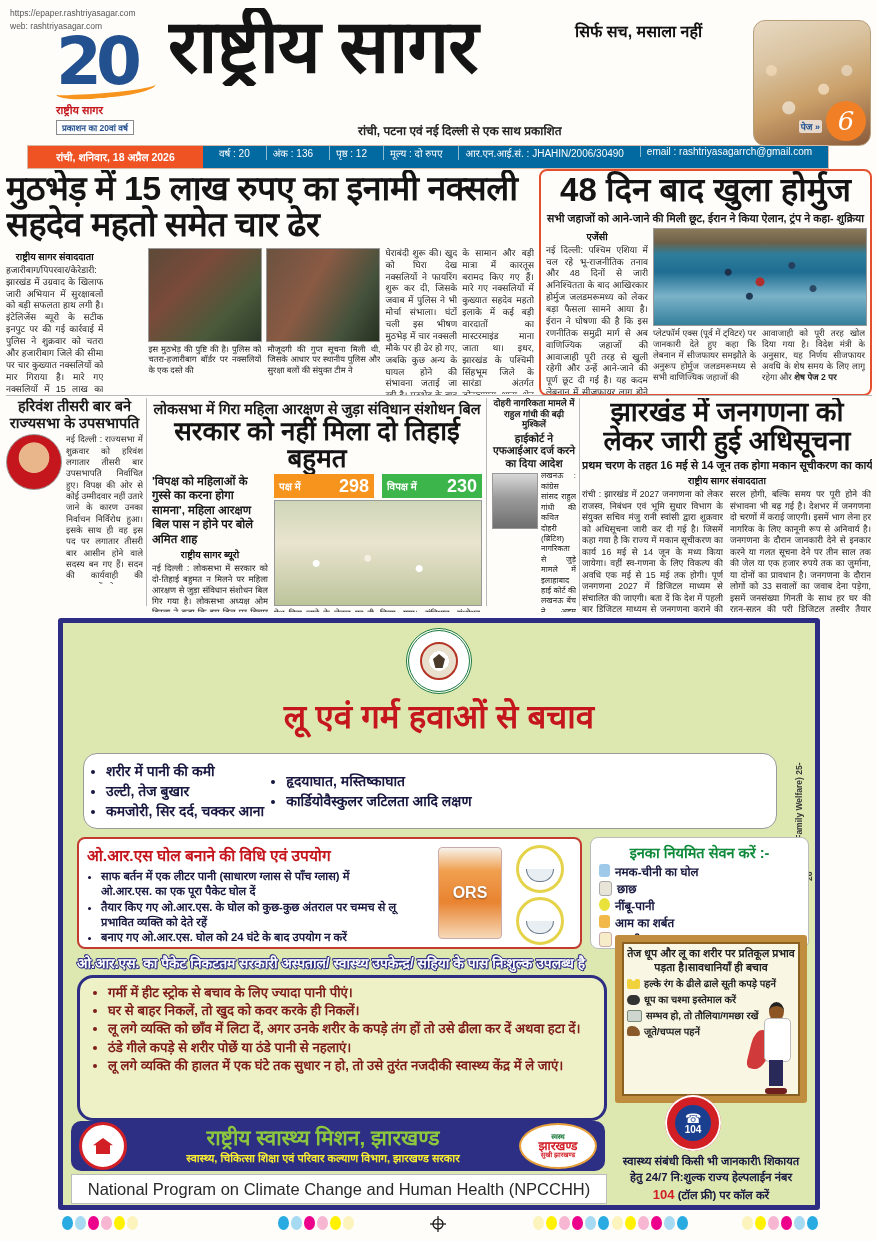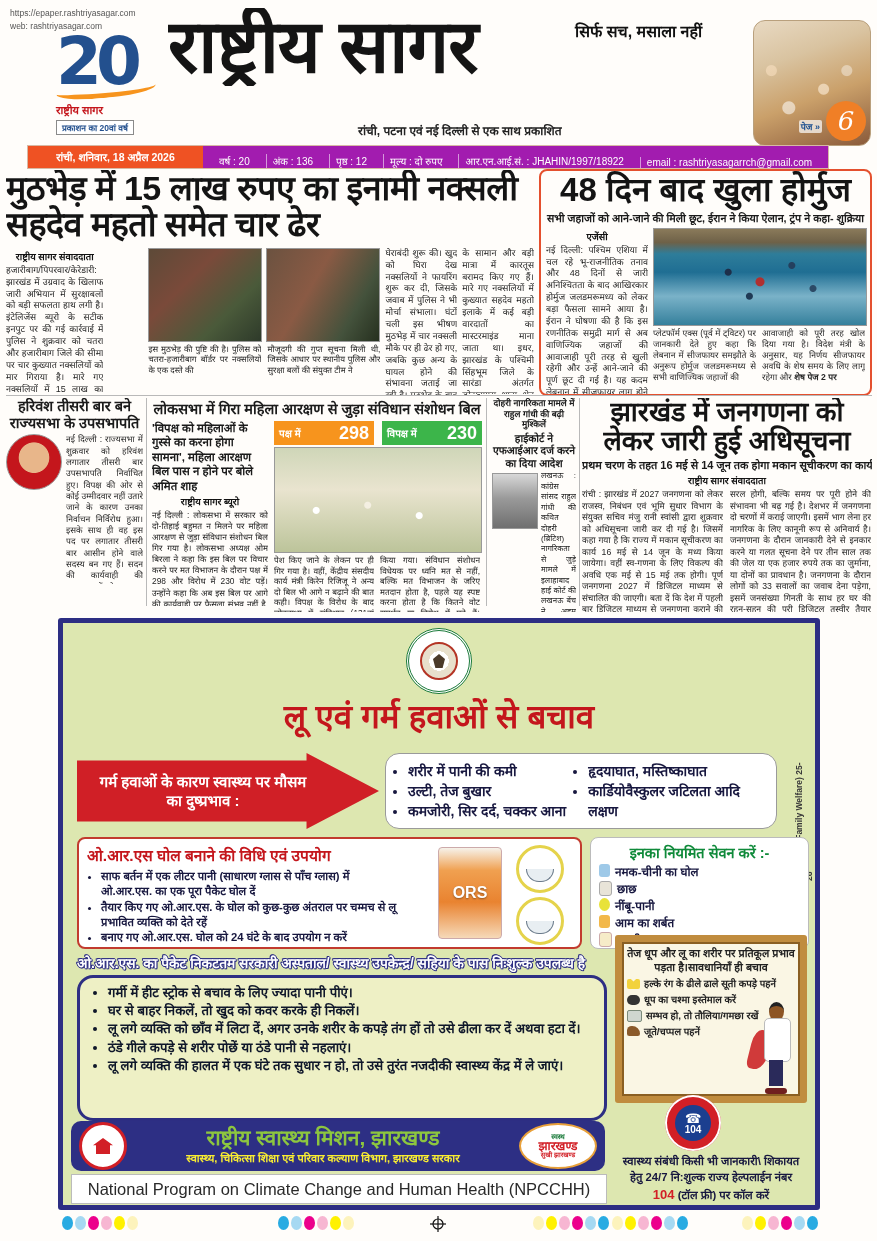--- a/index.html
+++ b/index.html
@@ -29,22 +29,22 @@
                     radial-gradient(circle at 15% 40%,rgba(255,230,200,.5) 0 5px,transparent 6px);}
   .promo-page-badge{position:absolute;right:4px;bottom:4px;width:40px;height:40px;border-radius:50%;
          background:#f07f26;color:#fff;font-family:"DejaVu Serif",serif;font-style:italic;
          font-size:26px;display:flex;align-items:center;justify-content:center;}
   .promo-page-label{position:absolute;right:48px;bottom:12px;font-size:9px;color:#1b4f8f;font-weight:bold;
          background:rgba(255,255,255,.7);padding:0 2px;border-radius:2px;}
   .infobar{position:absolute;top:146px;left:28px;width:800px;height:22px;display:flex;
            box-shadow:0 0 0 1px #d7b9a5;}
   .infobar .date-seg{width:175px;background:#ef5223;color:#fff;font-size:10.5px;font-weight:bold;
            display:flex;align-items:center;justify-content:center;}
-  .infobar .info-seg{flex:1;background:#a21caf;color:#fff;font-size:10px;display:flex;
-           align-items:flex-end;justify-content:space-evenly;}
+  .infobar .info-seg{flex:1;background:#0369a1;color:#fff;font-size:10px;display:flex;
+           align-items:flex-start;justify-content:space-evenly;}
   .infobar .info-seg span{padding:0 6px;border-left:1px solid rgba(255,255,255,.55);}
   .infobar .info-seg span:first-child{border-left:none;}
   
   .hl{font-weight:800;color:#141414;}
   .byline{font-weight:bold;text-align:center;font-size:9.5px;margin:2px 0;color:#111;}
   .btxt{font-size:9px;line-height:1.32;text-align:justify;color:#1f1f1f;overflow:hidden;}
   .cap{font-size:8.3px;line-height:1.28;text-align:justify;color:#262626;overflow:hidden;}
   .vrule{position:absolute;width:1px;background:#b9b9b9;}
   .hrule{position:absolute;height:1px;background:#b9b9b9;}
   
@@ -163,21 +163,21 @@
   .ic-lassi{background:#f6ecc8;border:1px solid #caa;}
   .ic-melon1{background:#d62a2a;border-bottom:3px solid #2f8a3a;border-radius:50% 50% 4px 4px;}
   .ic-melon2{background:#e8d35a;border-radius:50%;}
   .ic-cuke{background:#bfe49a;border:1px solid #3f8a3a;border-radius:50%;}
   .ic-kakdi{background:#7fbf5a;border-radius:6px;}
   .ors-note{position:absolute;top:330px;left:14px;width:530px;font-size:13.8px;font-weight:800;color:#fff;
       text-shadow:-1px 0 #2d2e83,0 1px #2d2e83,1px 0 #2d2e83,0 -1px #2d2e83,1px 1px #2d2e83,-1px -1px #2d2e83;}
   .precautions{position:absolute;top:352px;left:14px;width:530px;height:146px;box-sizing:border-box;
       background:#eef0c5;border:3px solid #2d2e83;border-radius:16px;padding:6px 10px 6px 14px;}
   .precautions ul{margin:0;padding:0 0 0 14px;list-style:disc;font-size:13.2px;font-weight:800;
-      color:#0f172a;line-height:1.38;}
+      color:#7f1d1d;line-height:1.38;}
   
   .board{position:absolute;top:312px;left:552px;width:192px;height:168px;box-sizing:border-box;
       border:7px solid #c08c3e;background:#faf6e4;box-shadow:inset 0 0 0 2px #8a5f22;border-radius:3px;
       padding:4px 5px;overflow:hidden;}
   .board h6{margin:0;font-size:10.8px;font-weight:800;text-align:center;color:#222;line-height:1.3;}
   .board-item{display:flex;align-items:center;gap:4px;font-size:9.8px;font-weight:800;color:#222;margin-top:4px;line-height:1.2;}
   .bic{display:inline-block;width:13px;height:10px;flex:0 0 auto;border-radius:2px;}
   .bic-shirt{background:#f2d23c;clip-path:polygon(0 0,30% 0,50% 25%,70% 0,100% 0,100% 100%,0 100%);}
   .bic-glasses{background:#333;border-radius:5px;}
   .bic-towel{background:#cfd6cf;border:1px solid #7a8a7a;}
@@ -247,21 +247,21 @@
     <div class="promo-page-badge">6</div>
   </div>
 
   <div class="infobar">
     <div class="date-seg">रांची, शनिवार, 18 अप्रैल 2026</div>
     <div class="info-seg">
       <span>वर्ष : 20</span>
       <span>अंक : 136</span>
       <span>पृष्ठ : 12</span>
       <span>मूल्य : दो रुपए</span>
-      <span>आर.एन.आई.सं. : JHAHIN/1997/18922</span>
+      <span>आर.एन.आई.सं. : JHAHIN/2006/30490</span>
       <span>email : rashtriyasagarrch@gmail.com</span>
     </div>
   </div>
 
   <div class="lead">
     <h1 class="hl">मुठभेड़ में 15 लाख रुपए का इनामी नक्सली सहदेव महतो समेत चार ढेर</h1>
     <div class="lead-body">
       <div class="lead-c1">
         <div class="byline">राष्ट्रीय सागर संवाददाता</div>
         <div class="btxt" style="height:140px">हजारीबाग/पिपरवार/केरेडारी: झारखंड में उग्रवाद के खिलाफ जारी अभियान में सुरक्षाबलों को बड़ी सफलता हाथ लगी है। इंटेलिजेंस ब्यूरो के सटीक इनपुट पर की गई कार्रवाई में पुलिस ने शुक्रवार को चतरा और हजारीबाग जिले की सीमा पर चार कुख्यात नक्सलियों को मार गिराया है। मारे गए नक्सलियों में 15 लाख का इनामी कमांडर सहदेव महतो भी शामिल है। झारखंड पुलिस मुख्यालय के आधिकारिक सूत्रों ने</div>
@@ -314,20 +314,21 @@
     <div class="vrule" style="left:579px;top:0;height:208px"></div>
 
     <div class="hv">
       <h3>हरिवंश तीसरी बार बने राज्यसभा के उपसभापति</h3>
       <div class="hv-photo"></div>
       <div class="btxt" style="height:150px">नई दिल्ली : राज्यसभा में शुक्रवार को हरिवंश लगातार तीसरी बार उपसभापति निर्वाचित हुए। विपक्ष की ओर से कोई उम्मीदवार नहीं उतारे जाने के कारण उनका निर्वाचन निर्विरोध हुआ। इसके साथ ही वह इस पद पर लगातार तीसरी बार आसीन होने वाले सदस्य बन गए हैं। सदन की कार्यवाही की शुरुआत में नेता सदन जगत प्रकाश नड्डा और विपक्ष के नेता मल्लिकार्जुन खरगे ने उन्हें आसन तक पहुंचाया और उपसभापति की कुर्सी पर बैठाया।</div>
     </div>
 
     <div class="bill">
       <div class="kicker">लोकसभा में गिरा महिला आरक्षण से जुड़ा संविधान संशोधन बिल</div>
+      <h2 class="hl">सरकार को नहीं मिला दो तिहाई बहुमत</h2>
       <div class="bill-body">
         <div class="bill-c1">
           <div class="bill-sub">'विपक्ष को महिलाओं के गुस्से का करना होगा सामना', महिला आरक्षण बिल पास न होने पर बोले अमित शाह</div>
           <div class="byline">राष्ट्रीय सागर ब्यूरो</div>
           <div class="btxt" style="height:96px;font-size:8.4px">नई दिल्ली : लोकसभा में सरकार को दो-तिहाई बहुमत न मिलने पर महिला आरक्षण से जुड़ा संविधान संशोधन बिल गिर गया है। लोकसभा अध्यक्ष ओम बिरला ने कहा कि इस बिल पर विचार करने पर मत विभाजन के दौरान पक्ष में 298 और विरोध में 230 वोट पड़ें। उन्होंने कहा कि अब इस बिल पर आगे की कार्यवाही पर फैसला संभव नहीं है, क्योंकि वह बिल विचार करने के लिए</div>
         </div>
         <div class="bill-right">
           <div class="votes">
             <div class="vote vote-for">
               <span class="lbl">पक्ष में</span>
@@ -372,21 +373,20 @@
   <div class="ad">
     <div class="emblem">
       <div class="emblem-inner">
           <div class="emblem-core"></div>
         </div>
     </div>
     <div class="ad-title">लू एवं गर्म हवाओं से बचाव</div>
     <div class="pr-note">PR No.- 377740 (Health Med Edu and Family Welfare) 25-26</div>
 
     <div class="symptoms">
-      <div class="arrow">गर्म हवाओं के कारण स्वास्थ्य पर मौसम का दुष्प्रभाव :</div>
       <div class="symptom-box">
         <ul>
             <li>शरीर में पानी की कमी</li>
             <li>उल्टी, तेज बुखार</li>
             <li>कमजोरी, सिर दर्द, चक्कर आना</li>
           </ul>
         <ul class="c2">
             <li>हृदयाघात, मस्तिष्काघात</li>
             <li>कार्डियोवैस्कुलर जटिलता आदि लक्षण</li>
           </ul>

